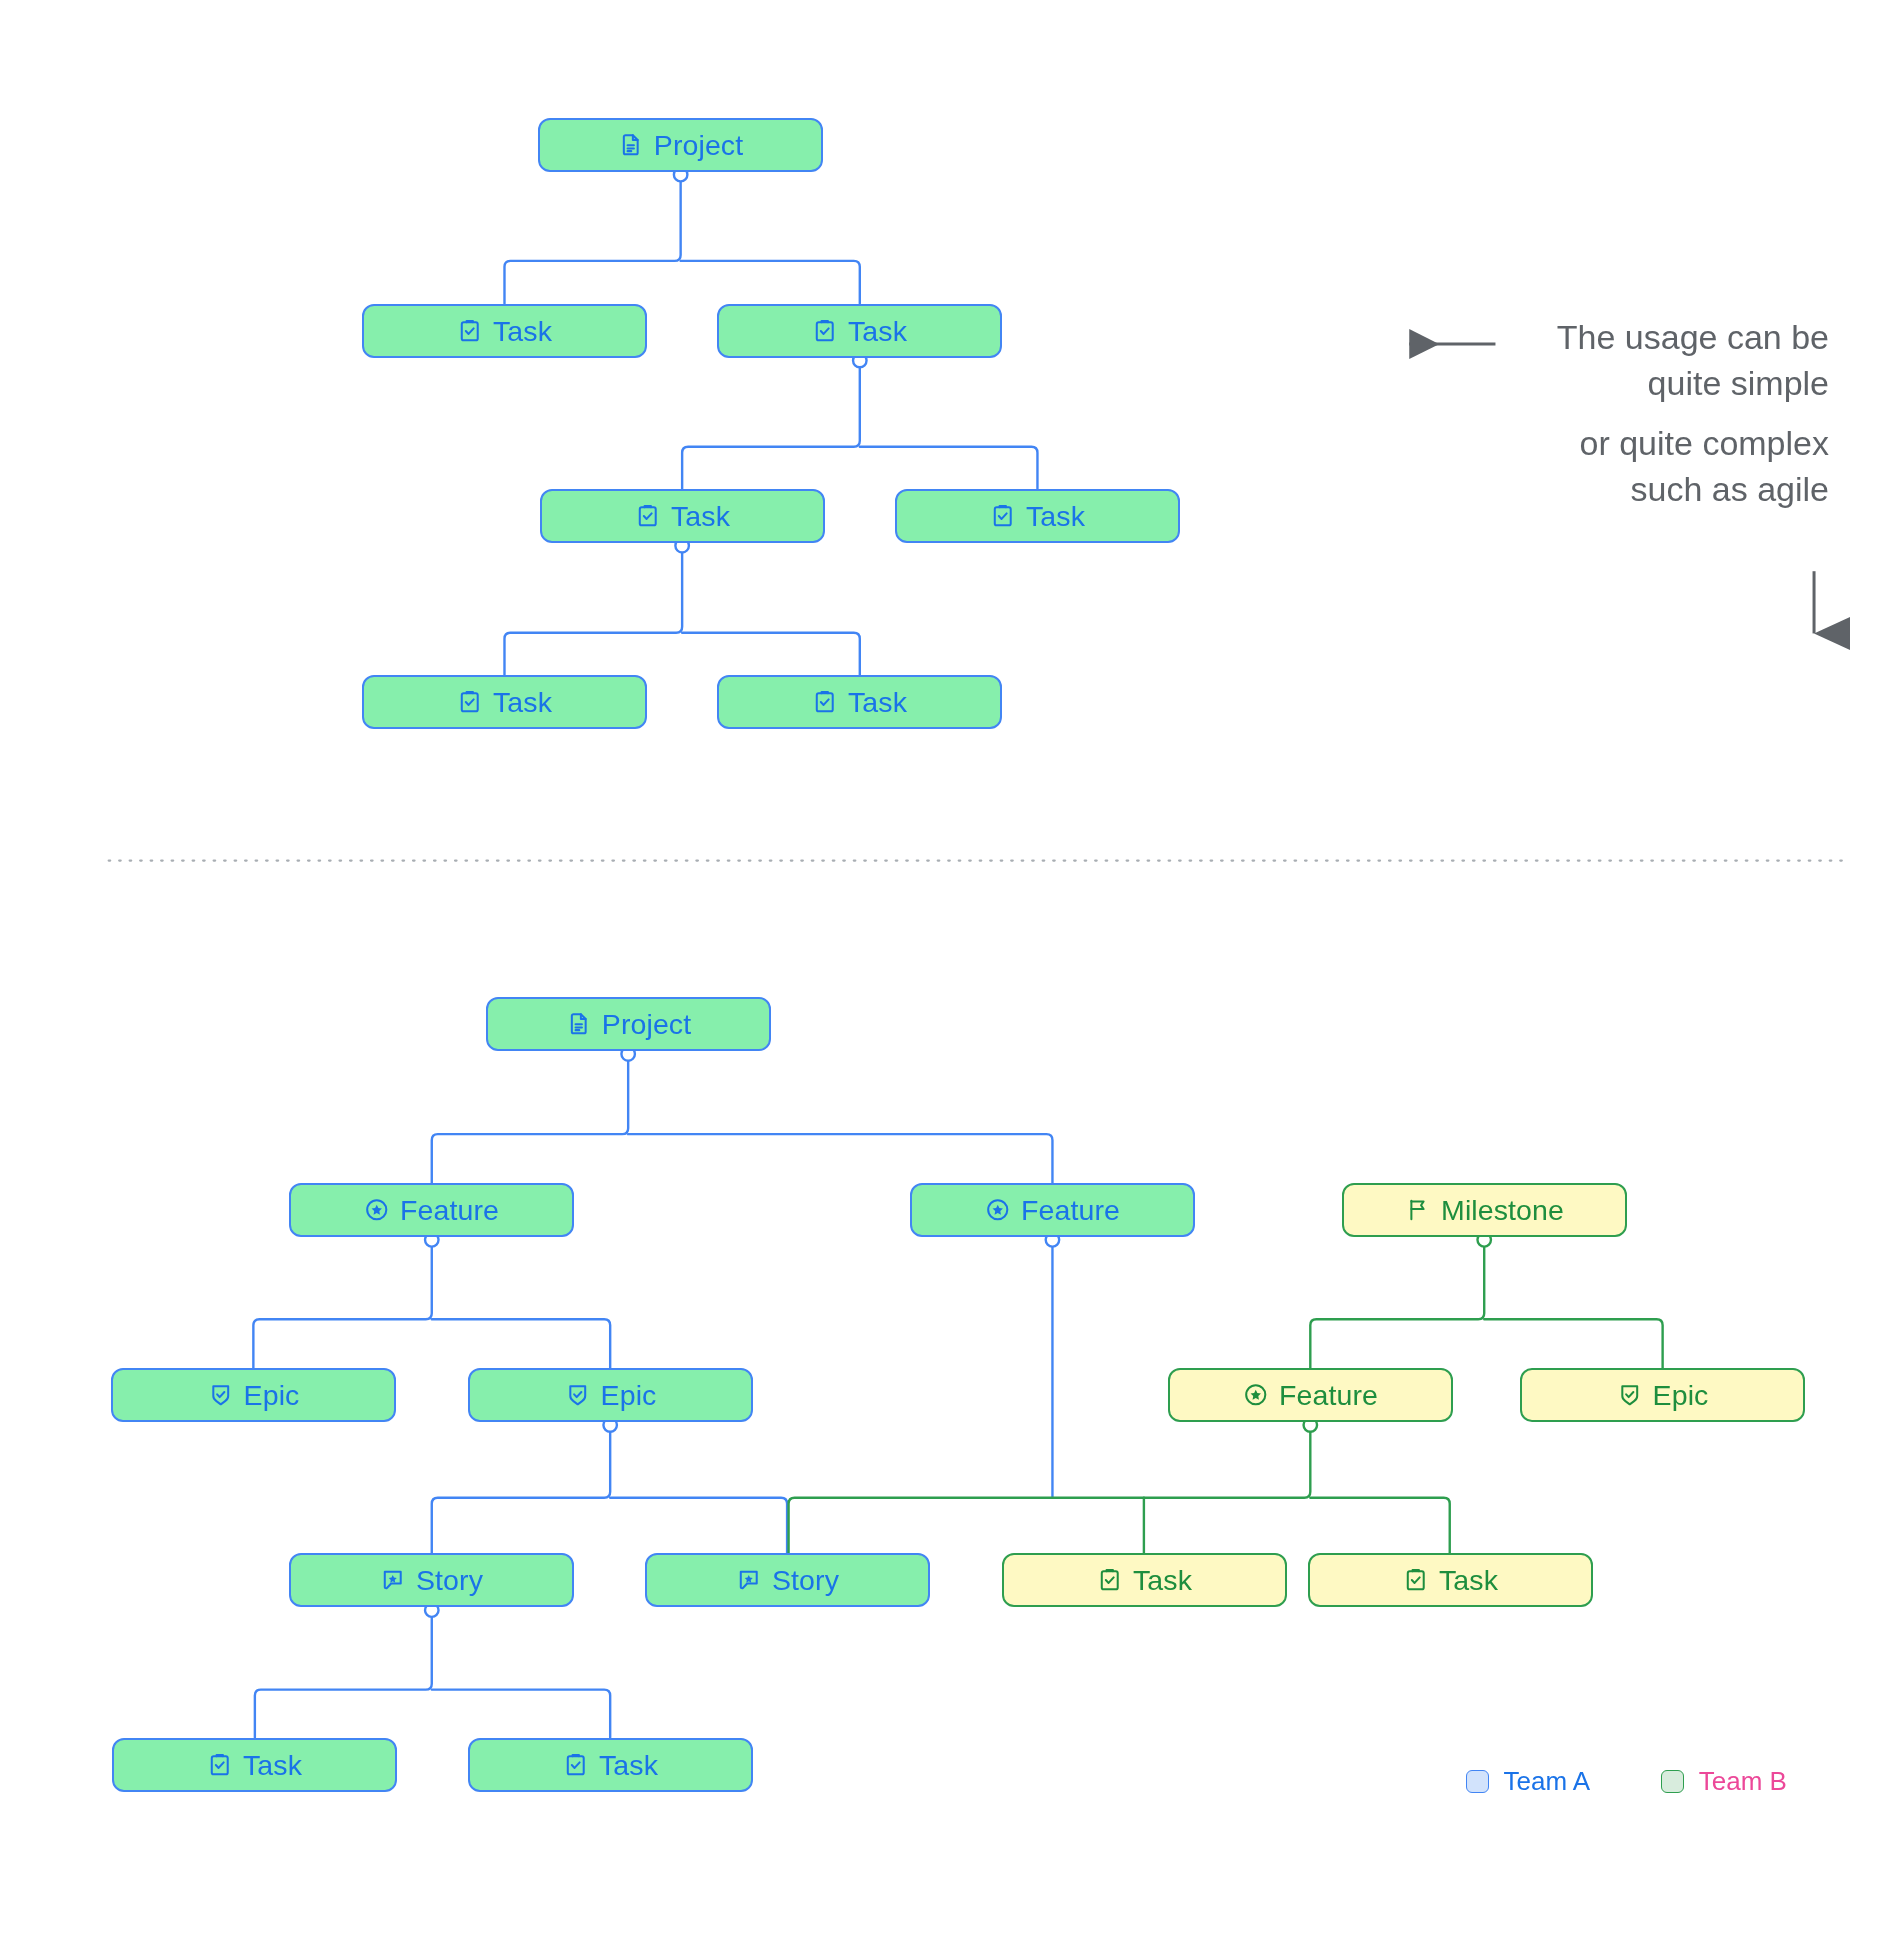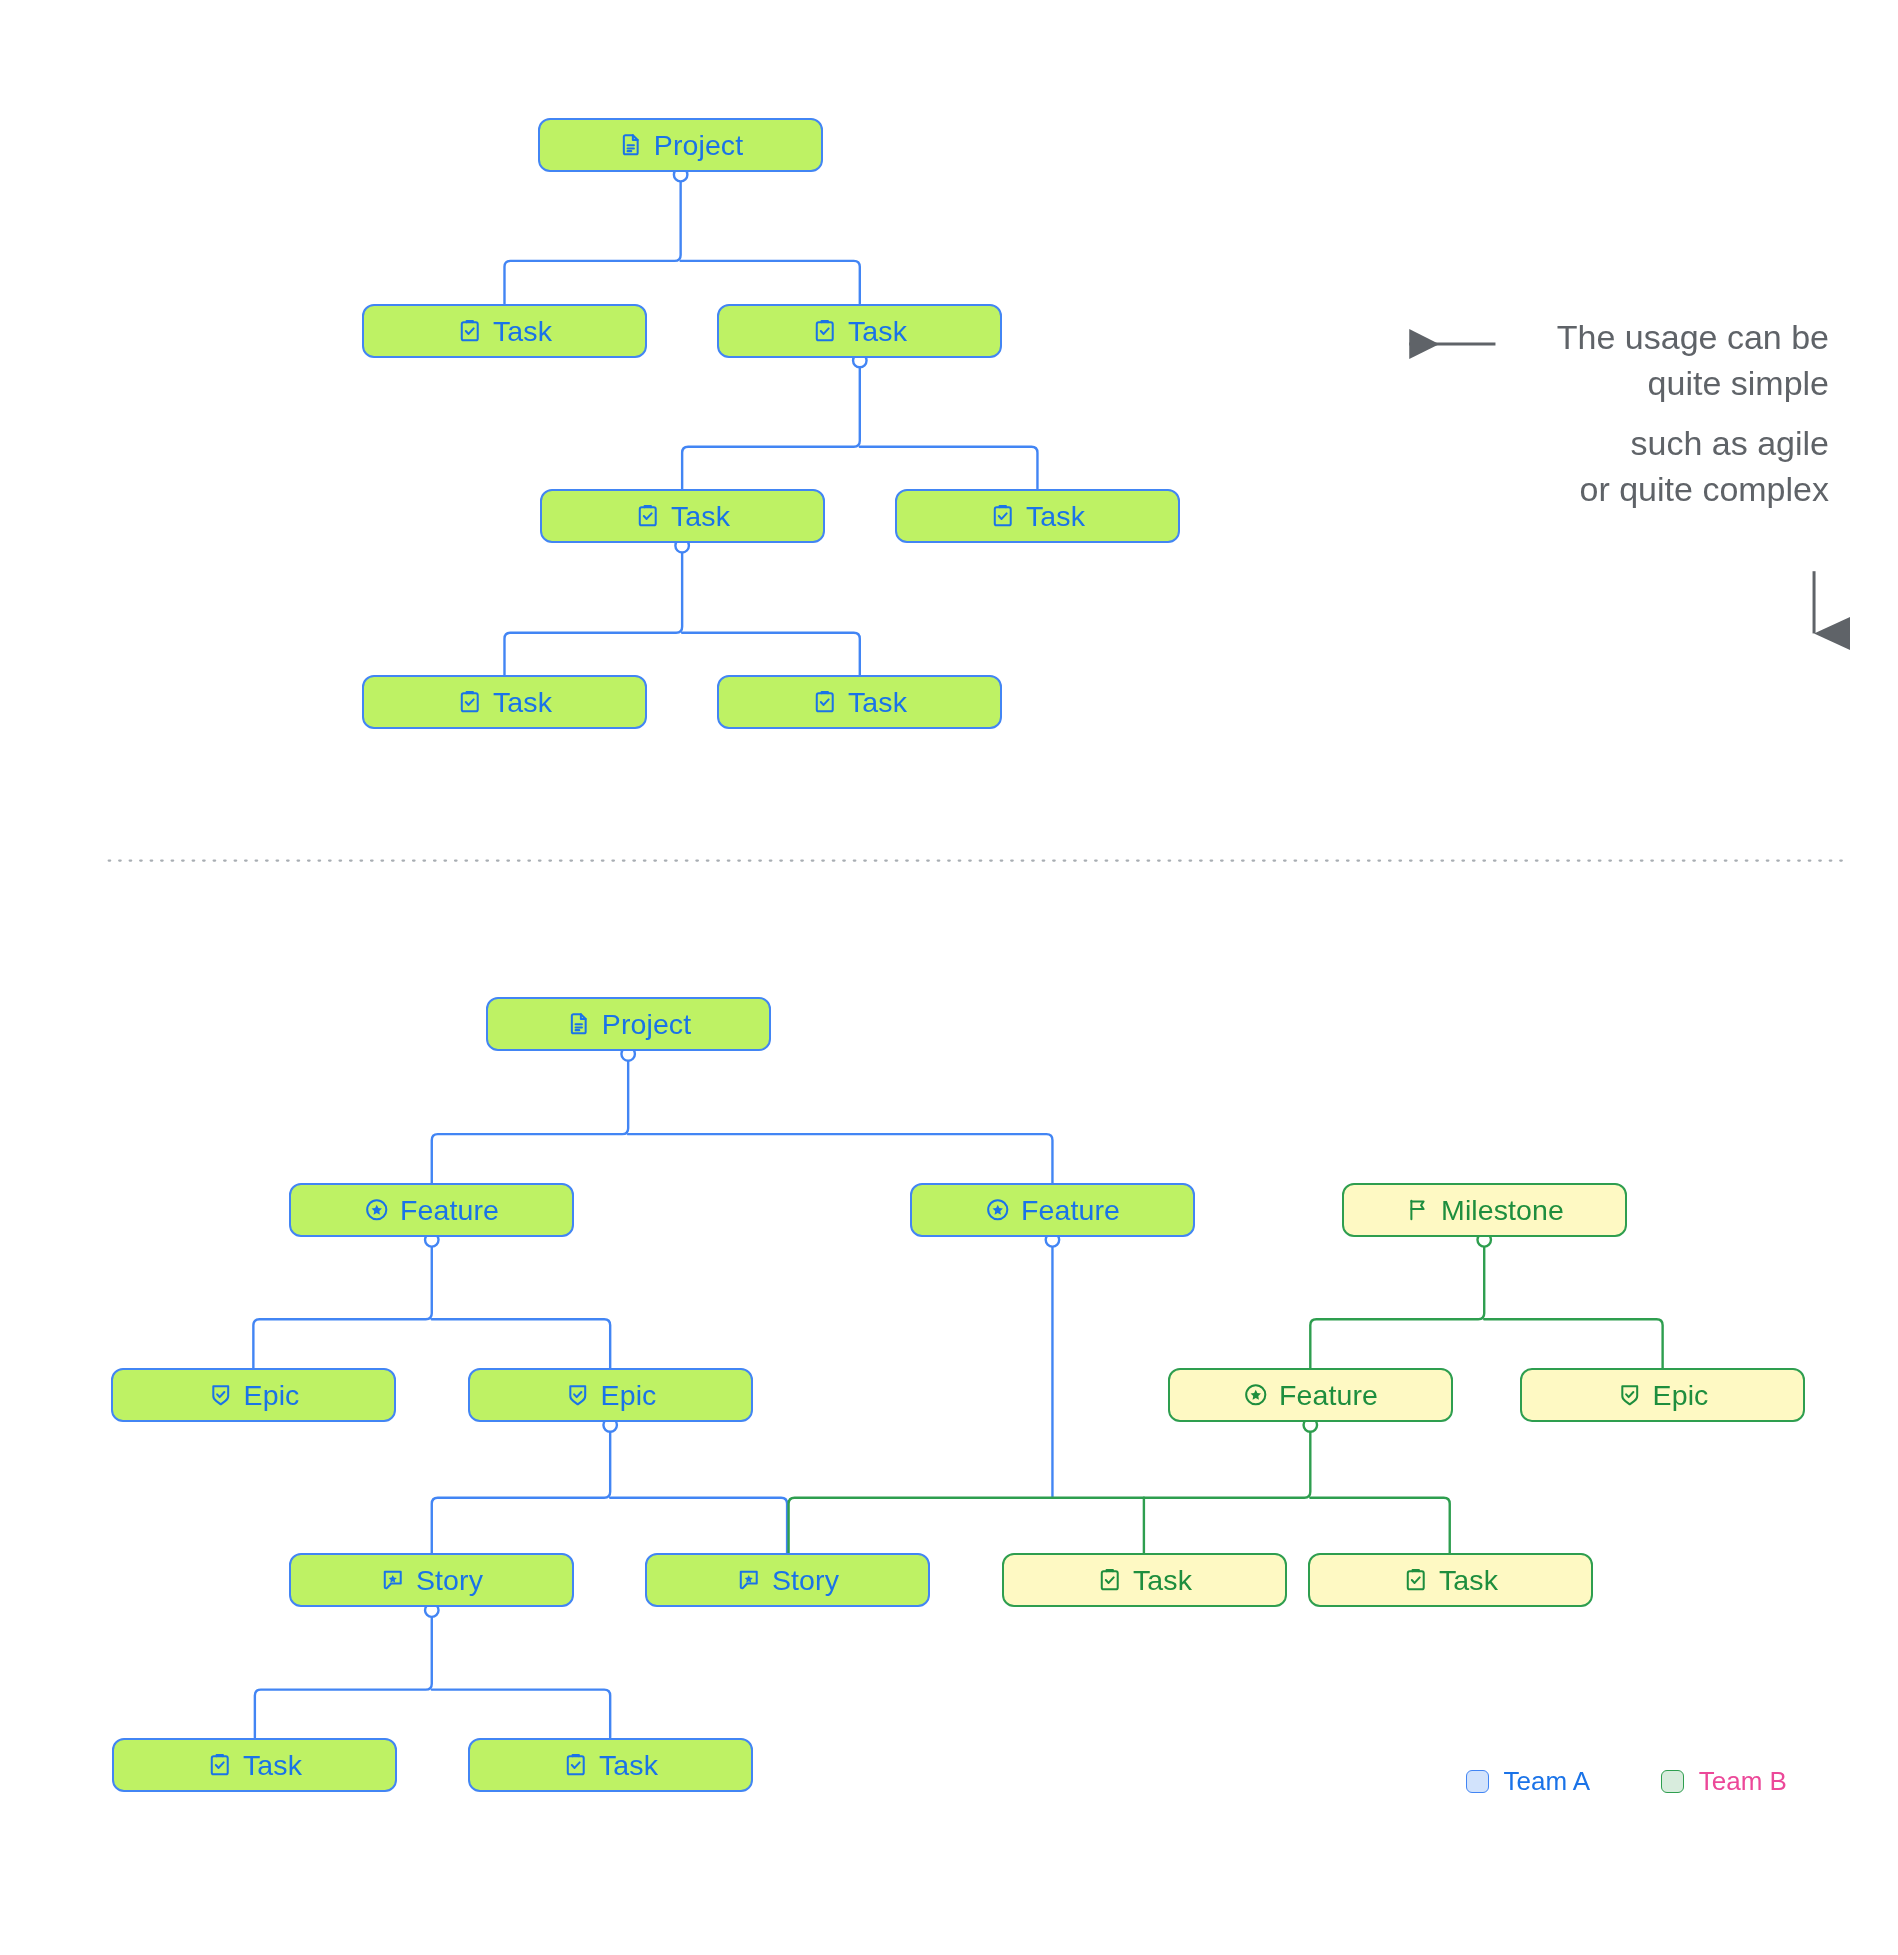--- a/index.html
+++ b/index.html
@@ -11,21 +11,21 @@
   svg.wires{position:absolute;left:0;top:0;width:1898px;height:1955px;pointer-events:none;}
 
   .node{
     position:absolute;box-sizing:border-box;
     display:flex;align-items:center;justify-content:center;gap:10.5px;
     border-radius:12px;border:2.2px solid;
     font-size:28.5px;letter-spacing:0.1px;white-space:nowrap;
   }
   .node .ico{display:inline-flex;align-items:center;justify-content:center;width:25.5px;height:25.5px;}
   .node .ico svg{width:25.5px;height:25.5px;display:block;}
-  .node.blue{background:#bef264;border-color:#4285f4;color:#1a73e8;}
+  .node.blue{background:#86efac;border-color:#4285f4;color:#1a73e8;}
   .node.green{background:#fef9c3;border-color:#2e9e4f;color:#1e8e3e;}
 
   .annot{
     position:absolute;color:#5f6368;font-size:34px;line-height:1.34;
     text-align:right;
   }
   .legend{position:absolute;display:flex;align-items:center;gap:32px;font-size:26px;}
   .legend .item{display:flex;align-items:center;gap:15px;}
   .legend .sw{width:22.5px;height:22.5px;border-radius:6px;border:1.9px solid;box-sizing:border-box;}
   .legend .sw.blue{background:#d2e3fc;border-color:#4285f4;}
@@ -171,22 +171,22 @@
           <path d="M8.3 12.3l2.6 2.7 4.8-5.2"></path>
         </svg>
       </span>
     <span>Task</span>
   </div>
 
   <div class="annot" style="left:1469px;top:315px;width:360px;">
     <div>The usage can be</div>
     <div>quite simple</div>
     <div style="height:15px"></div>
+    <div>or quite complex</div>
     <div>such as agile</div>
-    <div>or quite complex</div>
   </div>
 
   <div class="node blue" style="left:486px;top:997px;width:285px;height:54px;">
     <span class="ico">
         <svg viewBox="0 0 24 24" fill="none" stroke="currentColor" stroke-width="1.9" stroke-linecap="round" stroke-linejoin="round">
           <path d="M14 3H7a1.5 1.5 0 0 0-1.5 1.5v15A1.5 1.5 0 0 0 7 21h10a1.5 1.5 0 0 0 1.5-1.5V7.5z"></path>
           <path d="M14 3v4.5h4.5"></path>
           <path d="M9 12.5h6M9 15.5h6M9 18h3.5"></path>
         </svg>
       </span>

